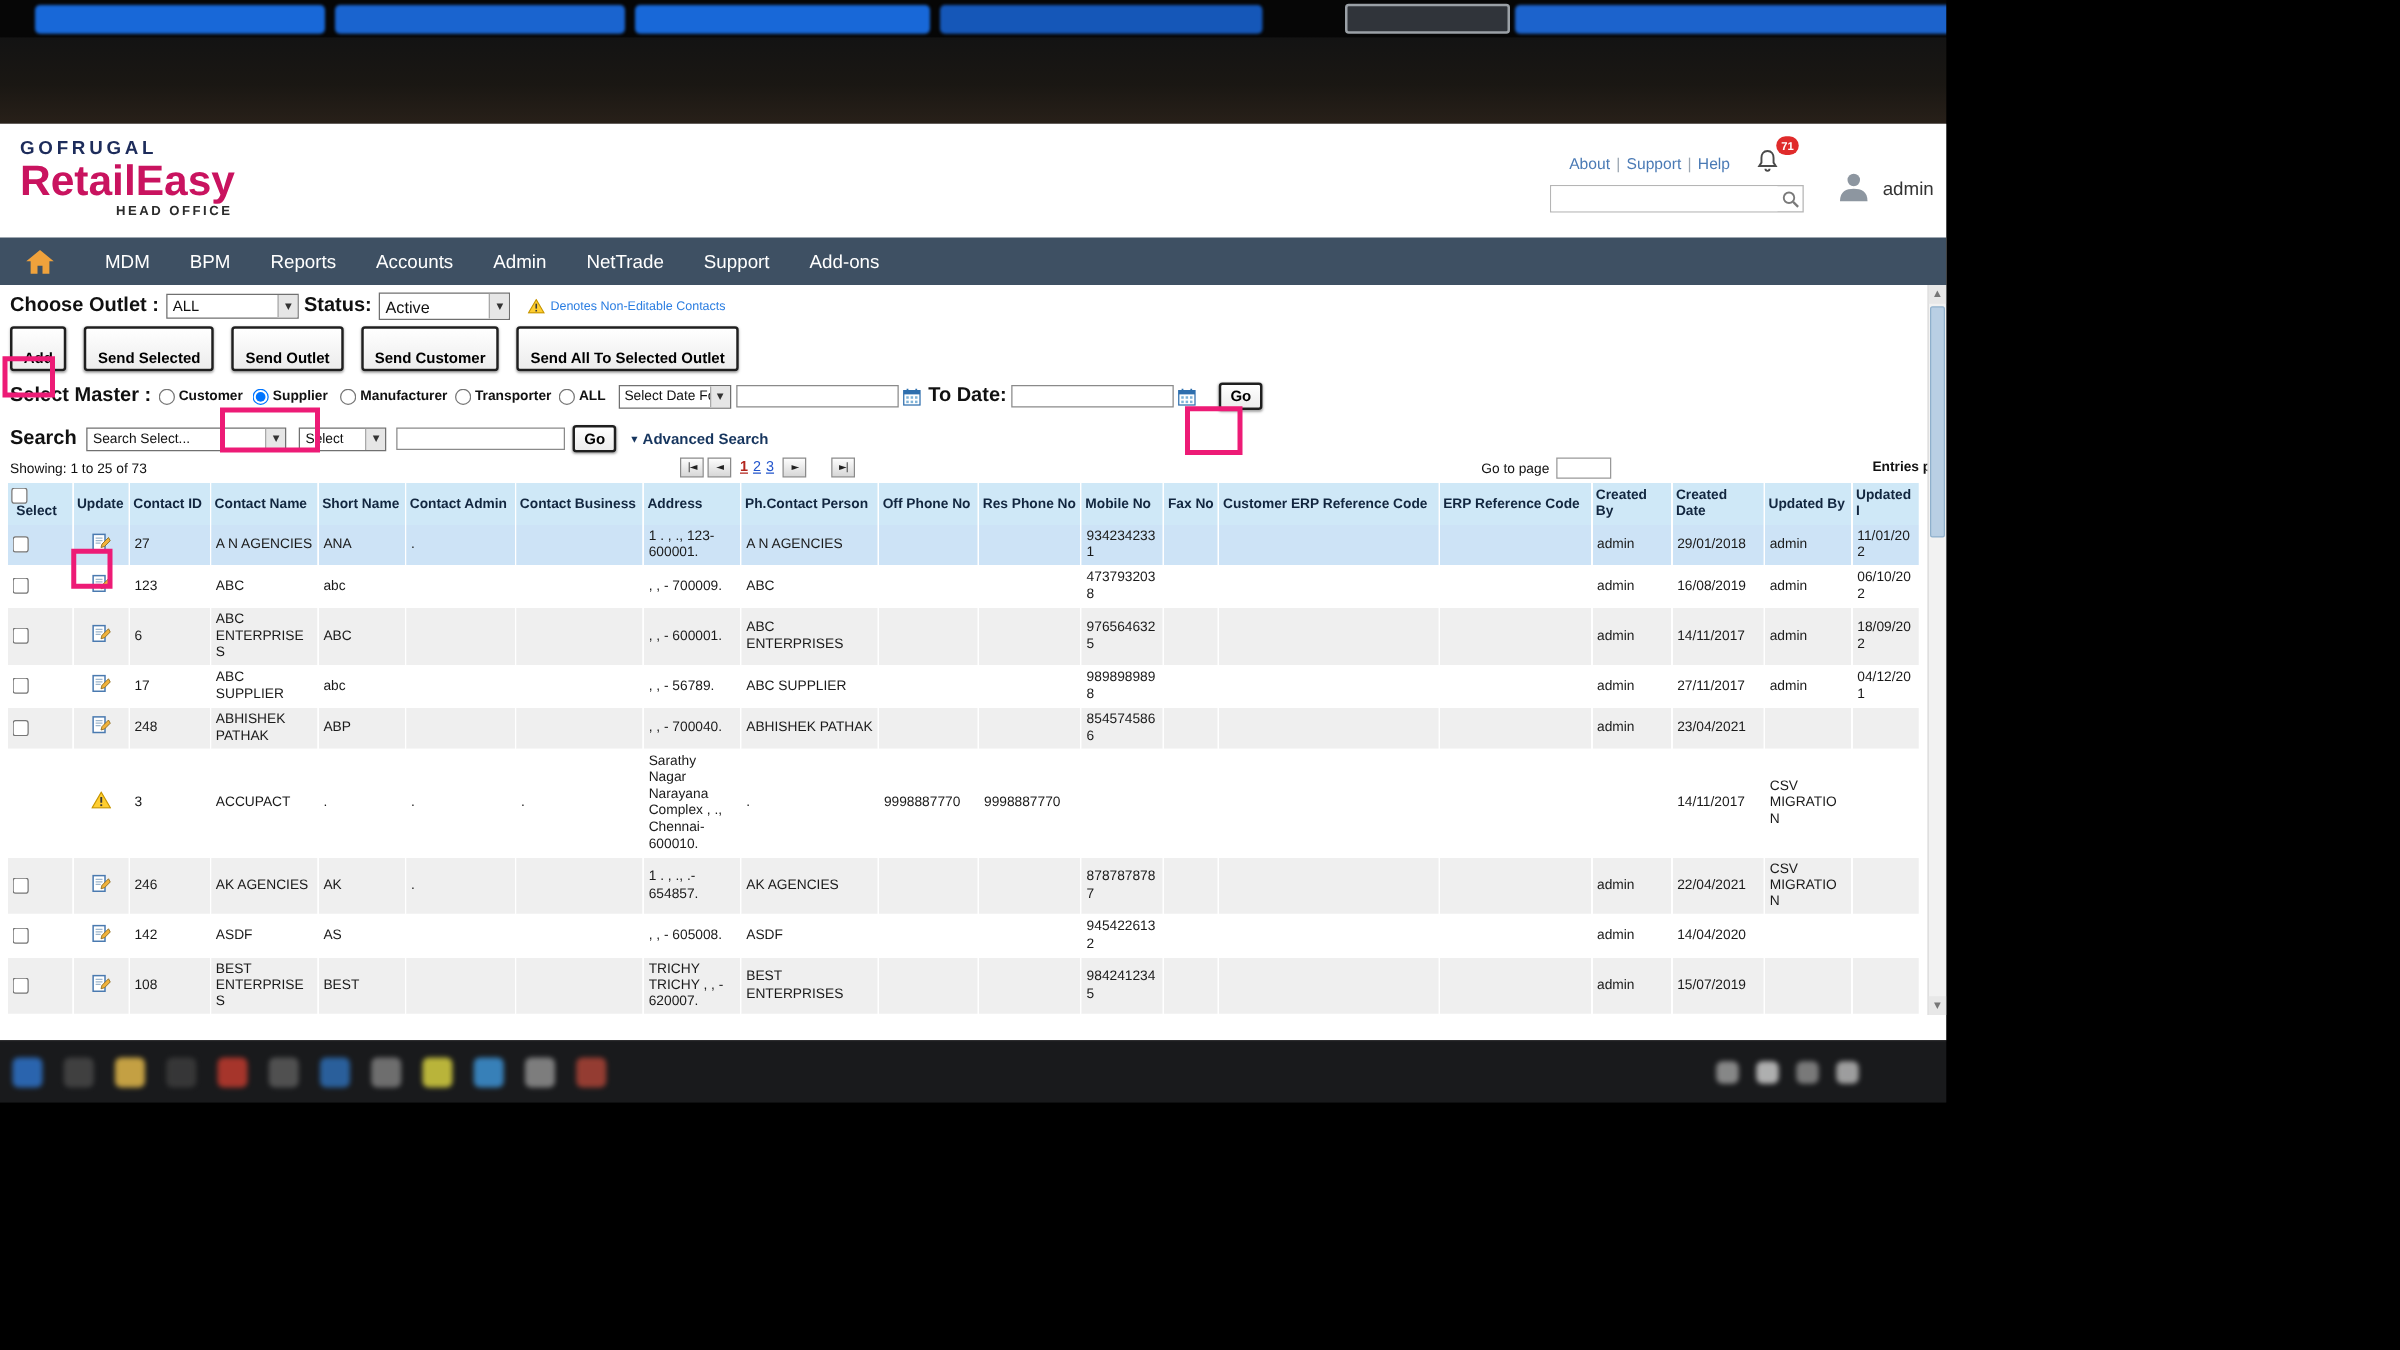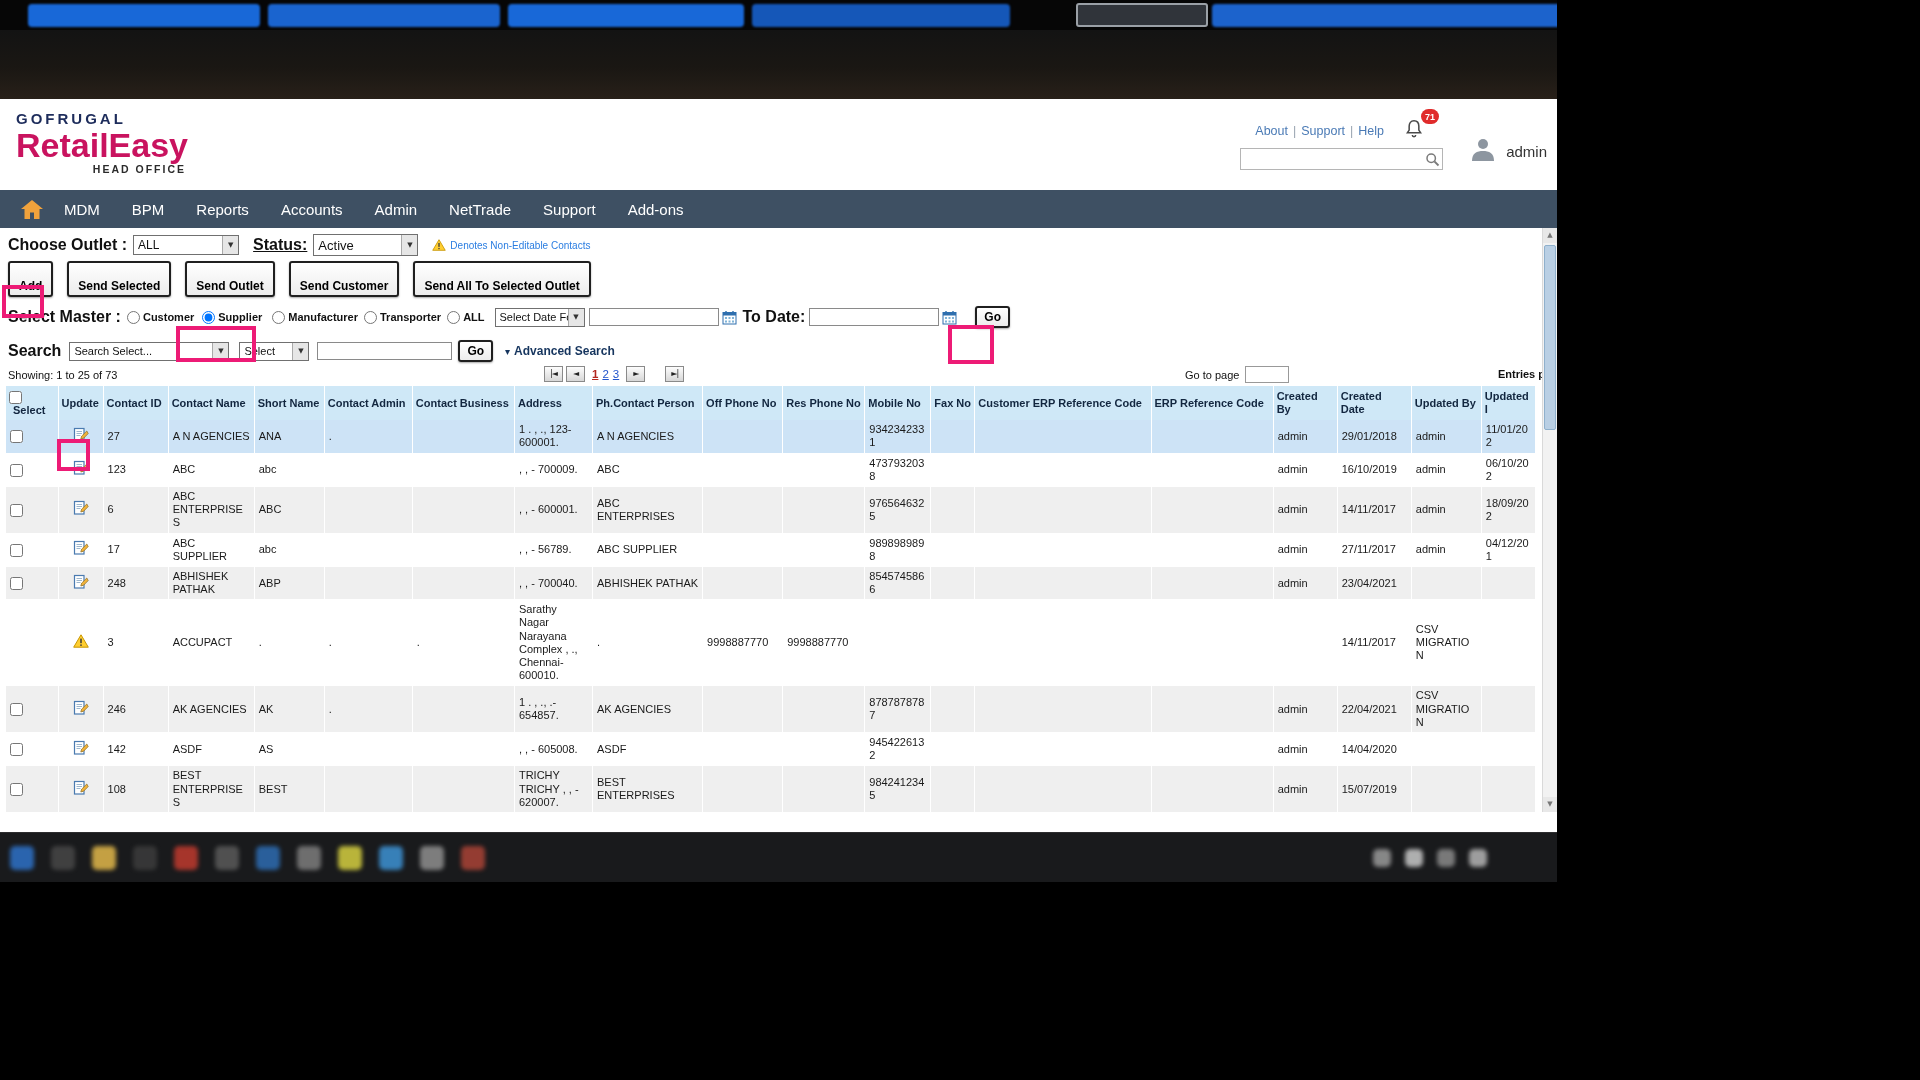--- a/index.html
+++ b/index.html
@@ -202,42 +202,42 @@
         <span class="user-name">admin</span>
       </div>
     </header>
 
     <nav class="main-nav">
       <span class="home">
           <svg width="24" height="21" viewBox="0 0 24 21">
             <path d="M12 1 L23 10 L19.5 10 L19.5 20 L14 20 L14 13.5 L10 13.5 L10 20 L4.5 20 L4.5 10 L1 10 Z" fill="#f0a23c"></path>
           </svg>
         </span>
-      <div id="nav-items" style="display:flex;align-items:center;">
+      <div id="nav-items" style="display:flex;align-items:center;margin-left:20px;">
           <span class="nav-item">MDM</span>
           <span class="nav-item">BPM</span>
           <span class="nav-item">Reports</span>
           <span class="nav-item">Accounts</span>
           <span class="nav-item">Admin</span>
           <span class="nav-item">NetTrade</span>
           <span class="nav-item">Support</span>
           <span class="nav-item">Add-ons</span>
         </div>
     </nav>
 
     <div class="content">
 
 
       <div class="outlet-row">
         <span class="lbl">Choose Outlet :</span>
         <span class="fselect sel-outlet">
           <span class="fsel-text">ALL</span>
           <span class="fsel-arrow">▼</span>
         </span>
-        <span class="lbl" style="margin-left:14px;text-decoration:underline;">Status:</span>
+        <span class="lbl" style="margin-left:4px;">Status:</span>
         <span class="fselect sel-status">
           <span class="fsel-text">Active</span>
           <span class="fsel-arrow">▼</span>
         </span>
         <span class="note-ico">
             <svg width="14" height="12" viewBox="0 0 16 14">
               <path d="M8 0.8 L15.3 13.2 L0.7 13.2 Z" fill="#ffce31" stroke="#c89600" stroke-width="1"></path>
               <rect x="7.25" y="4.6" width="1.5" height="4.6" fill="#3a3a3a"></rect>
               <rect x="7.25" y="10.4" width="1.5" height="1.5" fill="#3a3a3a"></rect>
             </svg>
@@ -430,21 +430,21 @@
               <td class="col6"></td>
               <td class="col7">, , - 700009.</td>
               <td class="col8">ABC</td>
               <td class="col9"></td>
               <td class="col10"></td>
               <td class="col11">4737932038</td>
               <td class="col12"></td>
               <td class="col13"></td>
               <td class="col14"></td>
               <td class="col15">admin</td>
-              <td class="col16">16/10/2019</td>
+              <td class="col16">16/08/2019</td>
               <td class="col17">admin</td>
               <td class="col18">06/10/202</td>
             </tr>
             <tr class="r-gray">
               <td class="col0"><input type="checkbox" class="row-cb" style=""></td>
               <td class="col1 icon-cell">
   <span class="icon-edit"><svg width="16" height="16" viewBox="0 0 16 16">
                     <rect x="1.5" y="1.5" width="9.5" height="12.5" fill="#fff" stroke="#4a7ab0" stroke-width="1.2"></rect>
                     <line x1="3.5" y1="4.5" x2="9" y2="4.5" stroke="#9db6cc" stroke-width="1"></line>
                     <line x1="3.5" y1="6.5" x2="9" y2="6.5" stroke="#9db6cc" stroke-width="1"></line>

